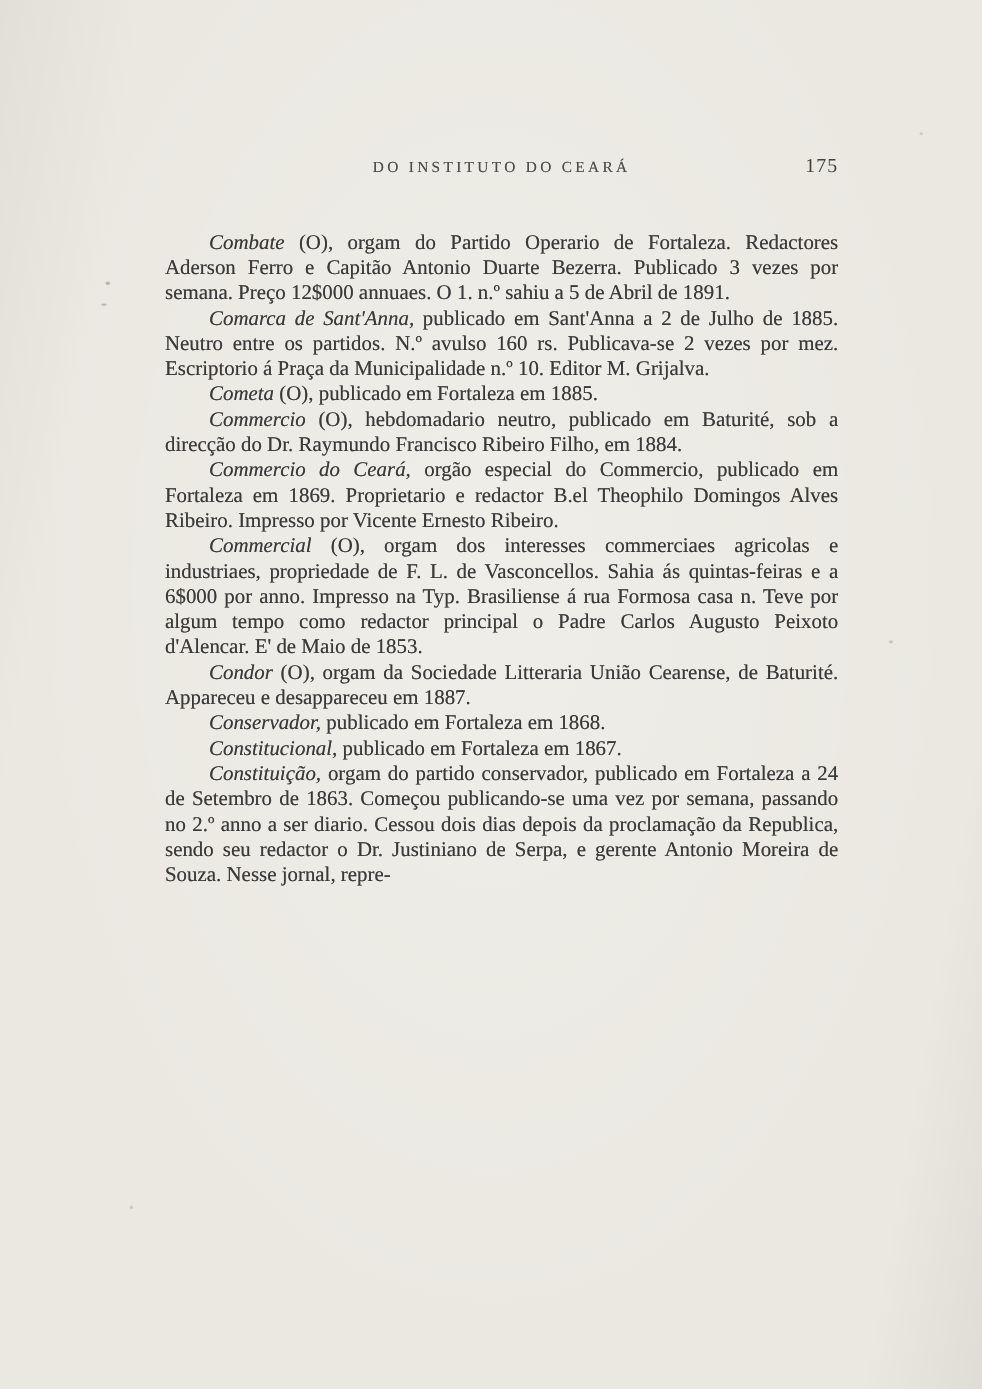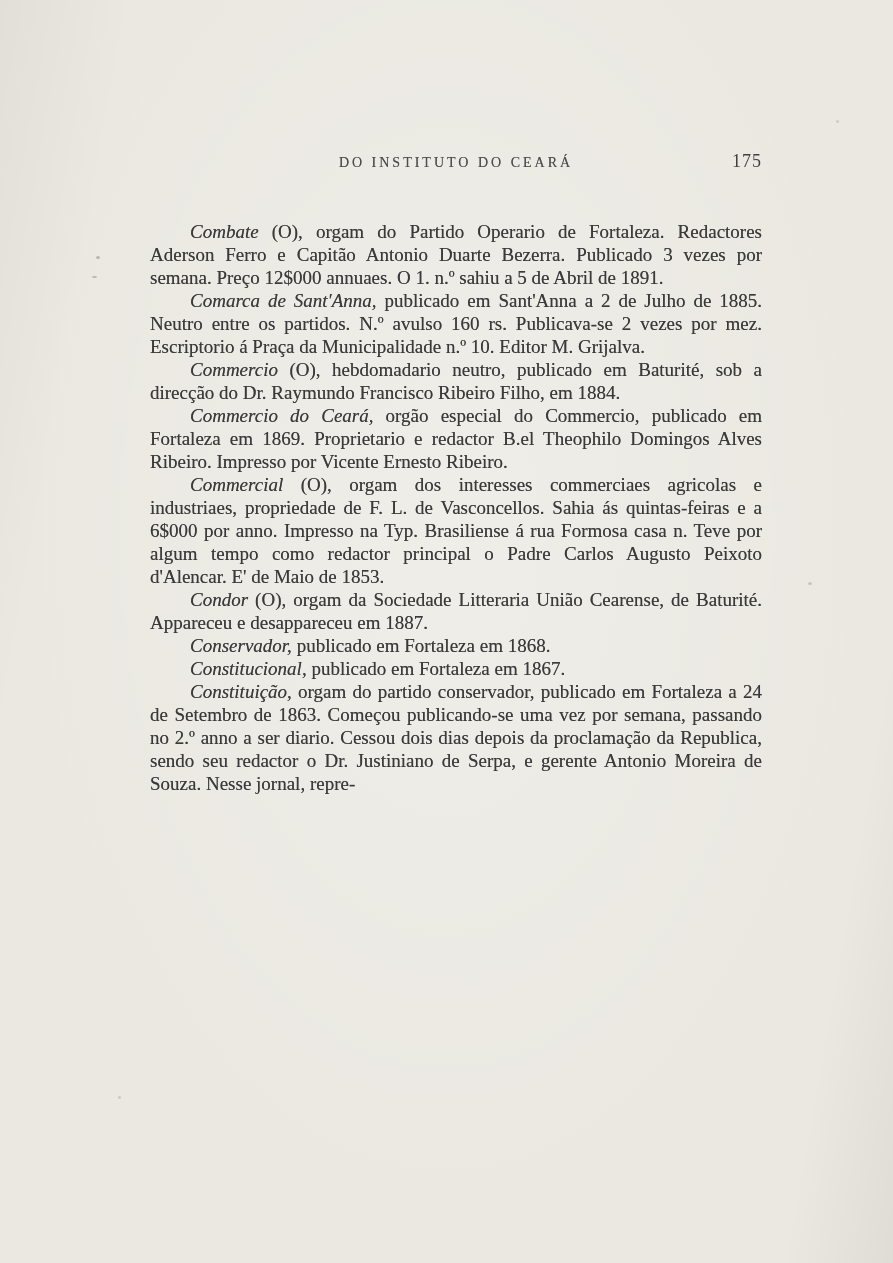--- a/index.html
+++ b/index.html
@@ -37,21 +37,20 @@
     letter-spacing: 3px;
     color: #4d4d4d;
     text-shadow: 0 0 0.6px rgba(70,70,70,0.6);
   }
   .page-number {
     grid-column: 3;
     justify-self: end;
     font-size: 18px;
     color: #3f3f3f;
     letter-spacing: 1px;
-    margin-top: 11px;
   }
   .page-body {
     font-size: 19px;
     line-height: 23px;
     text-align: justify;
     text-shadow: 0 0 0.5px rgba(56,56,56,0.65);
     margin-top: 48px;
   }
   .entry {
     margin: 0;
@@ -90,20 +89,23 @@
   <div class="page-body">
   <p class="entry">
     <span class="entry-title">Combate</span><span class="entry-text"> (O), orgam do Partido Operario de Fortaleza. Redactores Aderson Ferro e Capitão Antonio Duarte Bezerra. Publicado 3 vezes por semana. Preço 12$000 annuaes. O 1. n.º sahiu a 5 de Abril de 1891.</span>
   </p>
 
   <p class="entry">
     <span class="entry-title">Comarca de Sant'Anna,</span><span class="entry-text"> publicado em Sant'Anna a 2 de Julho de 1885. Neutro entre os partidos. N.º avulso 160 rs. Publicava-se 2 vezes por mez. Escriptorio á Praça da Municipalidade n.º 10. Editor M. Grijalva.</span>
   </p>
 
 
+  <p class="entry">
+    <span class="entry-title">Cometa</span><span class="entry-text"> (O), publicado em Fortaleza em 1885.</span>
+  </p>
 
   <p class="entry">
     <span class="entry-title">Commercio</span><span class="entry-text"> (O), hebdomadario neutro, publicado em Baturité, sob a direcção do Dr. Raymundo Francisco Ribeiro Filho, em 1884.</span>
   </p>
 
 
   <p class="entry">
     <span class="entry-title">Commercio do Ceará,</span><span class="entry-text"> orgão especial do Commercio, publicado em Fortaleza em 1869. Proprietario e redactor B.el Theophilo Domingos Alves Ribeiro. Impresso por Vicente Ernesto Ribeiro.</span>
   </p>
 

